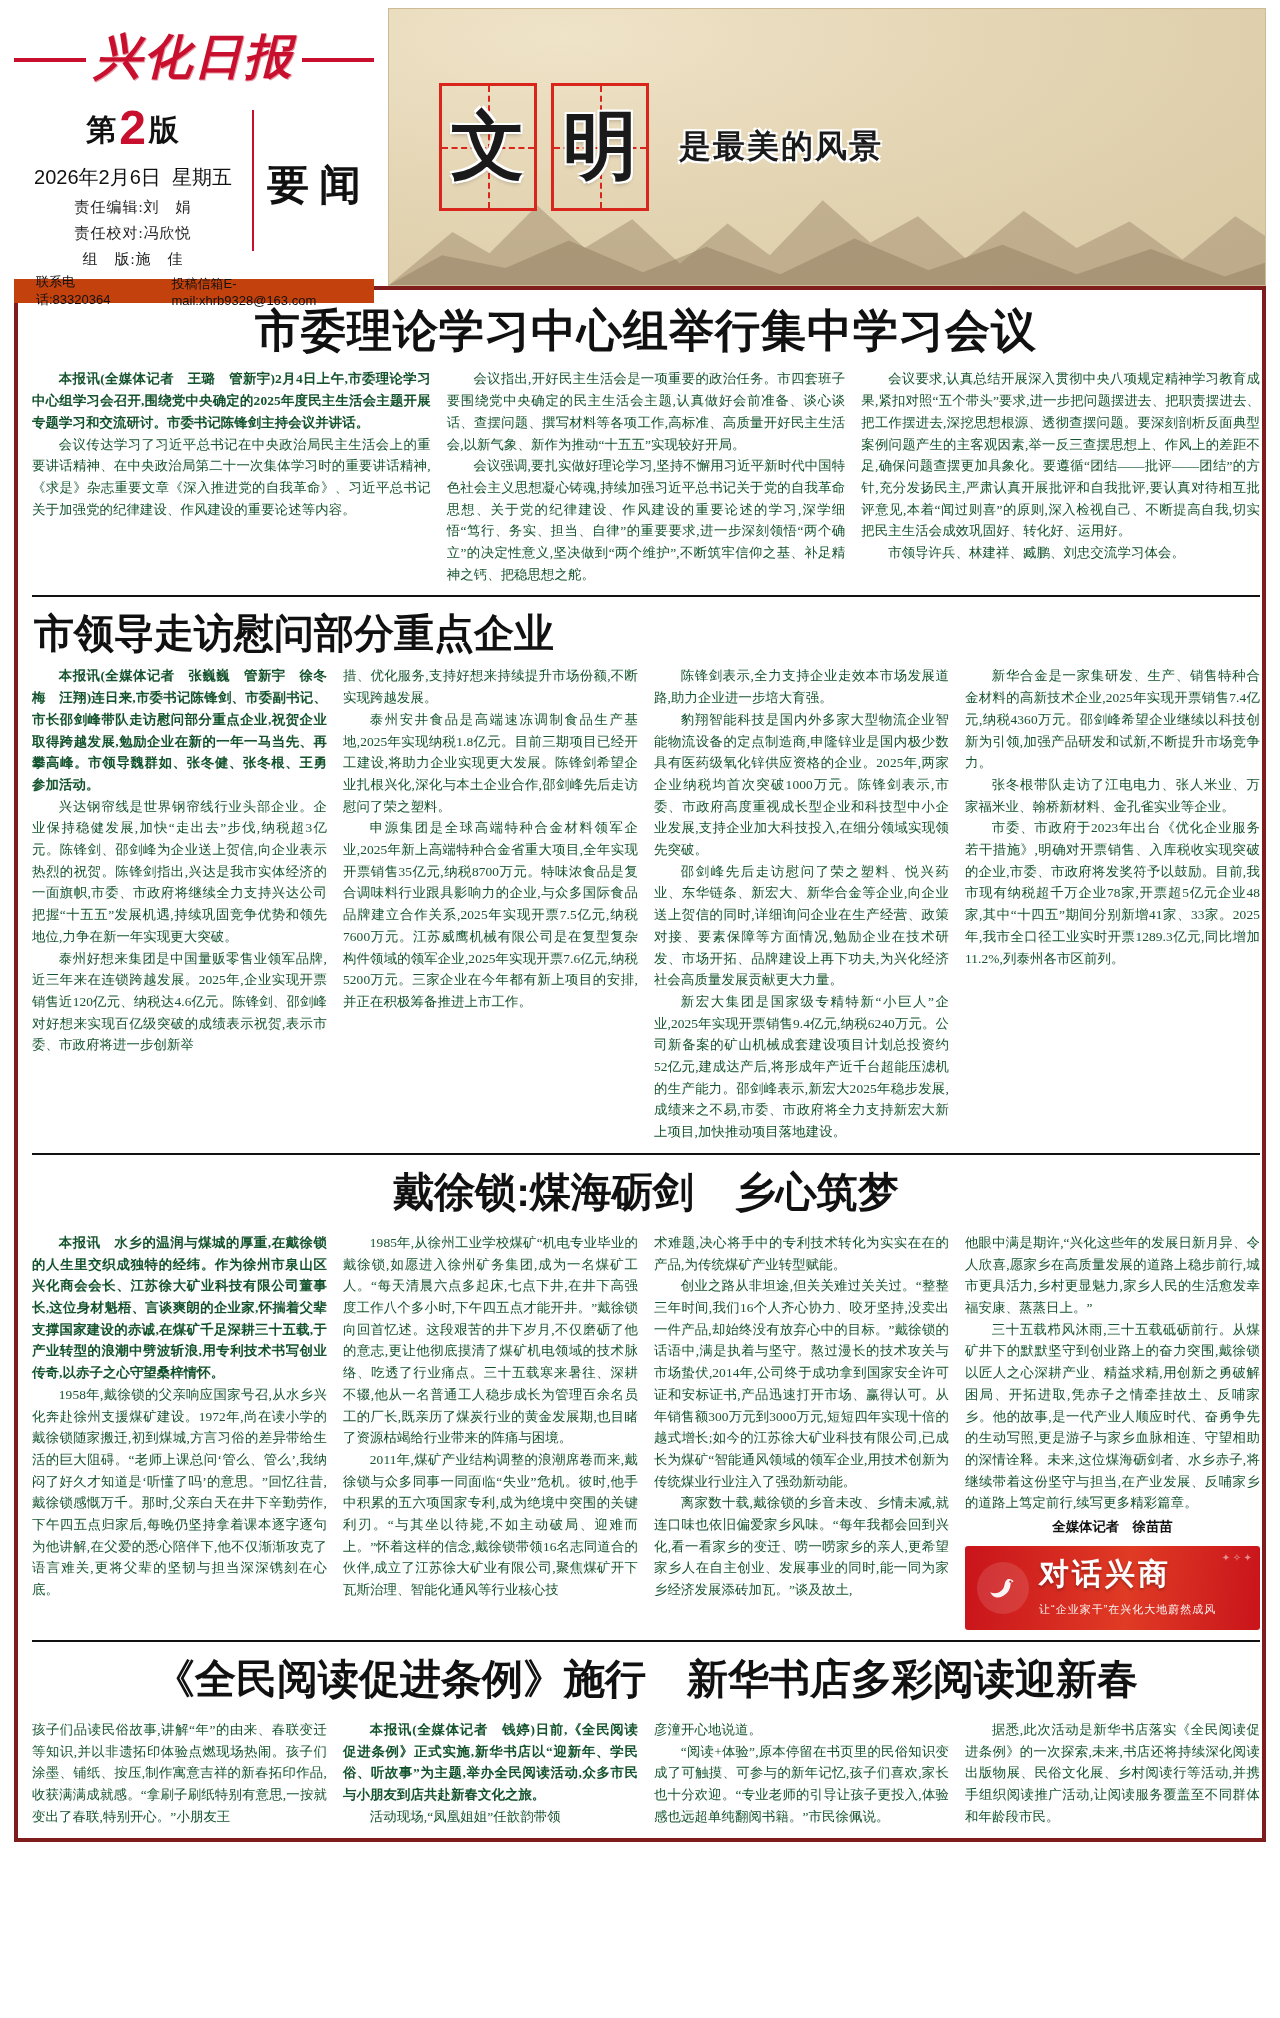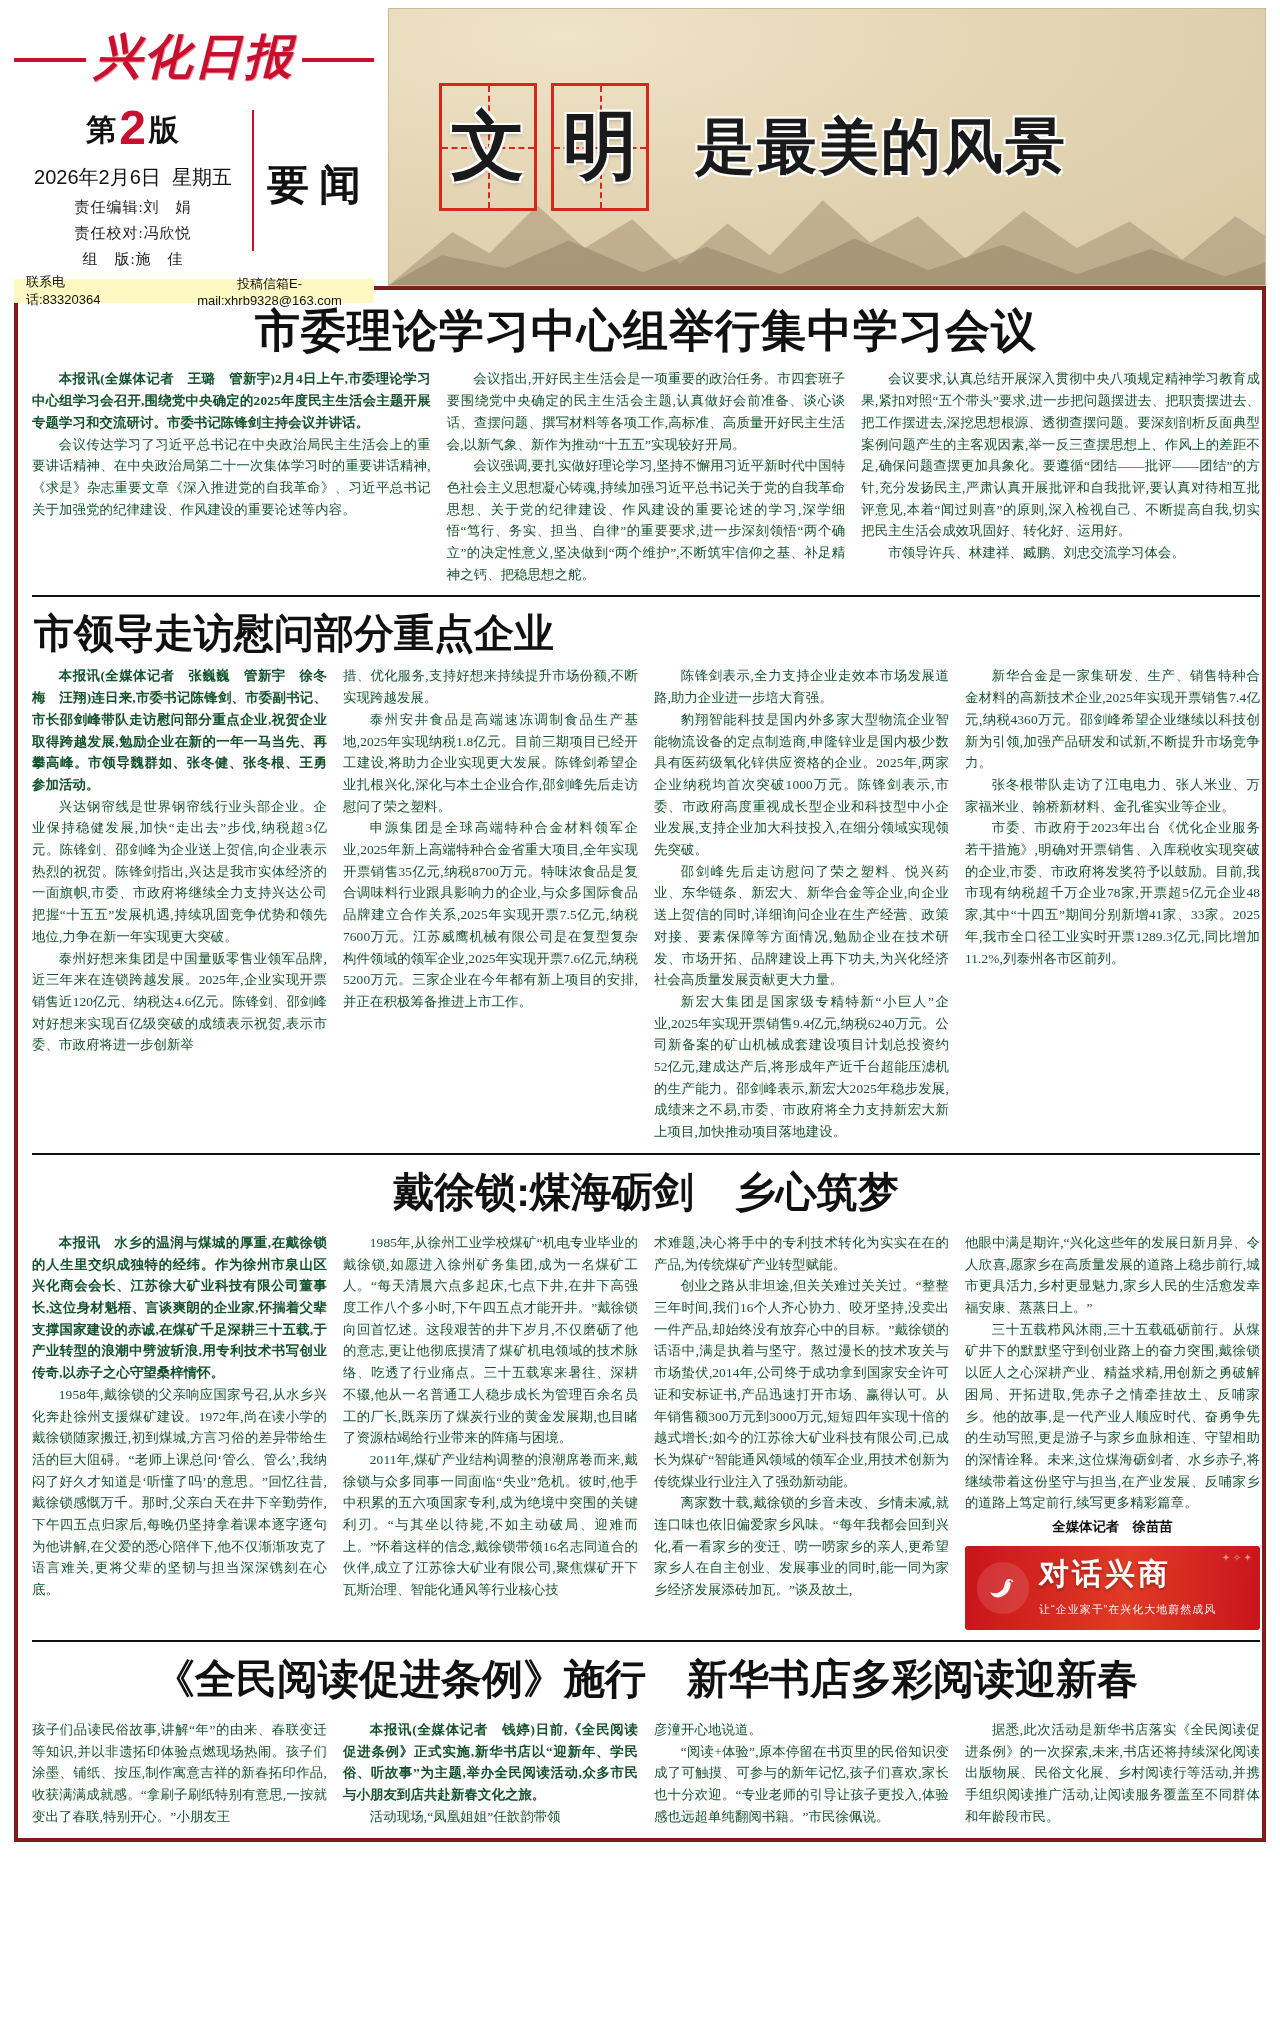--- a/index.html
+++ b/index.html
@@ -28,24 +28,24 @@
   .mh-body{display:flex;}
   .mh-info{flex:1;text-align:center;padding-top:4px;}
   .edition{font-size:30px;font-family:"Liberation Sans",sans-serif;font-weight:bold;letter-spacing:1px;line-height:1;}
   .edition .num{color:#c8102e;font-size:48px;vertical-align:-4px;padding:0 2px;}
   .dateline{font-size:20px;font-family:"Liberation Sans",sans-serif;margin-top:12px;letter-spacing:0px;}
   .credit{font-size:15px;margin-top:7px;letter-spacing:1px;color:#222;}
   .mh-divider{width:2px;background:#c8102e;margin:10px 0 18px 0;}
   .mh-section{width:120px;display:flex;align-items:center;justify-content:center;}
   .section-name{font-size:42px;font-weight:bold;letter-spacing:10px;font-family:"Liberation Serif",serif;text-indent:10px;}
   .contactbar{
-    margin-top:10px;background:#fef9c3;height:24px;display:flex;align-items:center;
-    font-size:13px;font-family:"Liberation Sans",sans-serif;padding-left:12px;letter-spacing:0px;color:#111;
-  }
-  .contactbar span+span{margin-left:26px;text-align:center;}
+    margin-top:10px;background:#c2410c;height:24px;display:flex;align-items:center;
+    font-size:13px;font-family:"Liberation Sans",sans-serif;padding-left:22px;letter-spacing:0px;color:#111;
+  }
+  .contactbar span+span{margin-left:26px;}
 
   
   .mh-banner{
     flex:1;margin:8px 0 0 14px;position:relative;overflow:hidden;
     background:
       radial-gradient(ellipse at 20% 10%, #efe3c8 0%, #e4d5b4 45%, #d9c9a4 100%);
     border:1px solid #cdbb95;
   }
   .banner-mts{position:absolute;left:0;right:0;bottom:0;height:46%;}
   .banner-inner{position:absolute;inset:0;display:flex;align-items:center;padding-left:50px;}
@@ -57,21 +57,21 @@
     content:"";position:absolute;border-color:#d9261c;
   }
   .grid-box:before{left:0;right:0;top:50%;border-top:2px dashed #d9261c;}
   .grid-box:after{top:0;bottom:0;left:50%;border-left:2px dashed #d9261c;}
   .grid-char{
     position:relative;z-index:2;font-size:74px;font-weight:bold;color:#1a1a1a;
     font-family:"Liberation Serif",serif;
     text-shadow:2px 2px 0 #fff,-2px -2px 0 #fff,2px -2px 0 #fff,-2px 2px 0 #fff,0 3px 4px rgba(0,0,0,.25);
   }
   .banner-tag{
-    margin-left:32px;font-size:60px;font-weight:bold;color:#1a1a1a;letter-spacing:2px;
+    margin-left:16px;font-size:32px;font-weight:bold;color:#1a1a1a;letter-spacing:2px;
     font-family:Liberation Sans, sans-serif;
     text-shadow:2px 2px 0 #fff,-2px -2px 0 #fff,2px -2px 0 #fff,-2px 2px 0 #fff;
   }
 
   
   .frame{border:4px solid #7f1d1d;padding:10px 2px 10px 14px;box-sizing:border-box;}
   .hl1{
     text-align:center;font-weight:bold;font-size:45px;letter-spacing:1px;
     font-family:"Liberation Sans",sans-serif;line-height:1.12;margin:6px 0 12px 0;
   }

